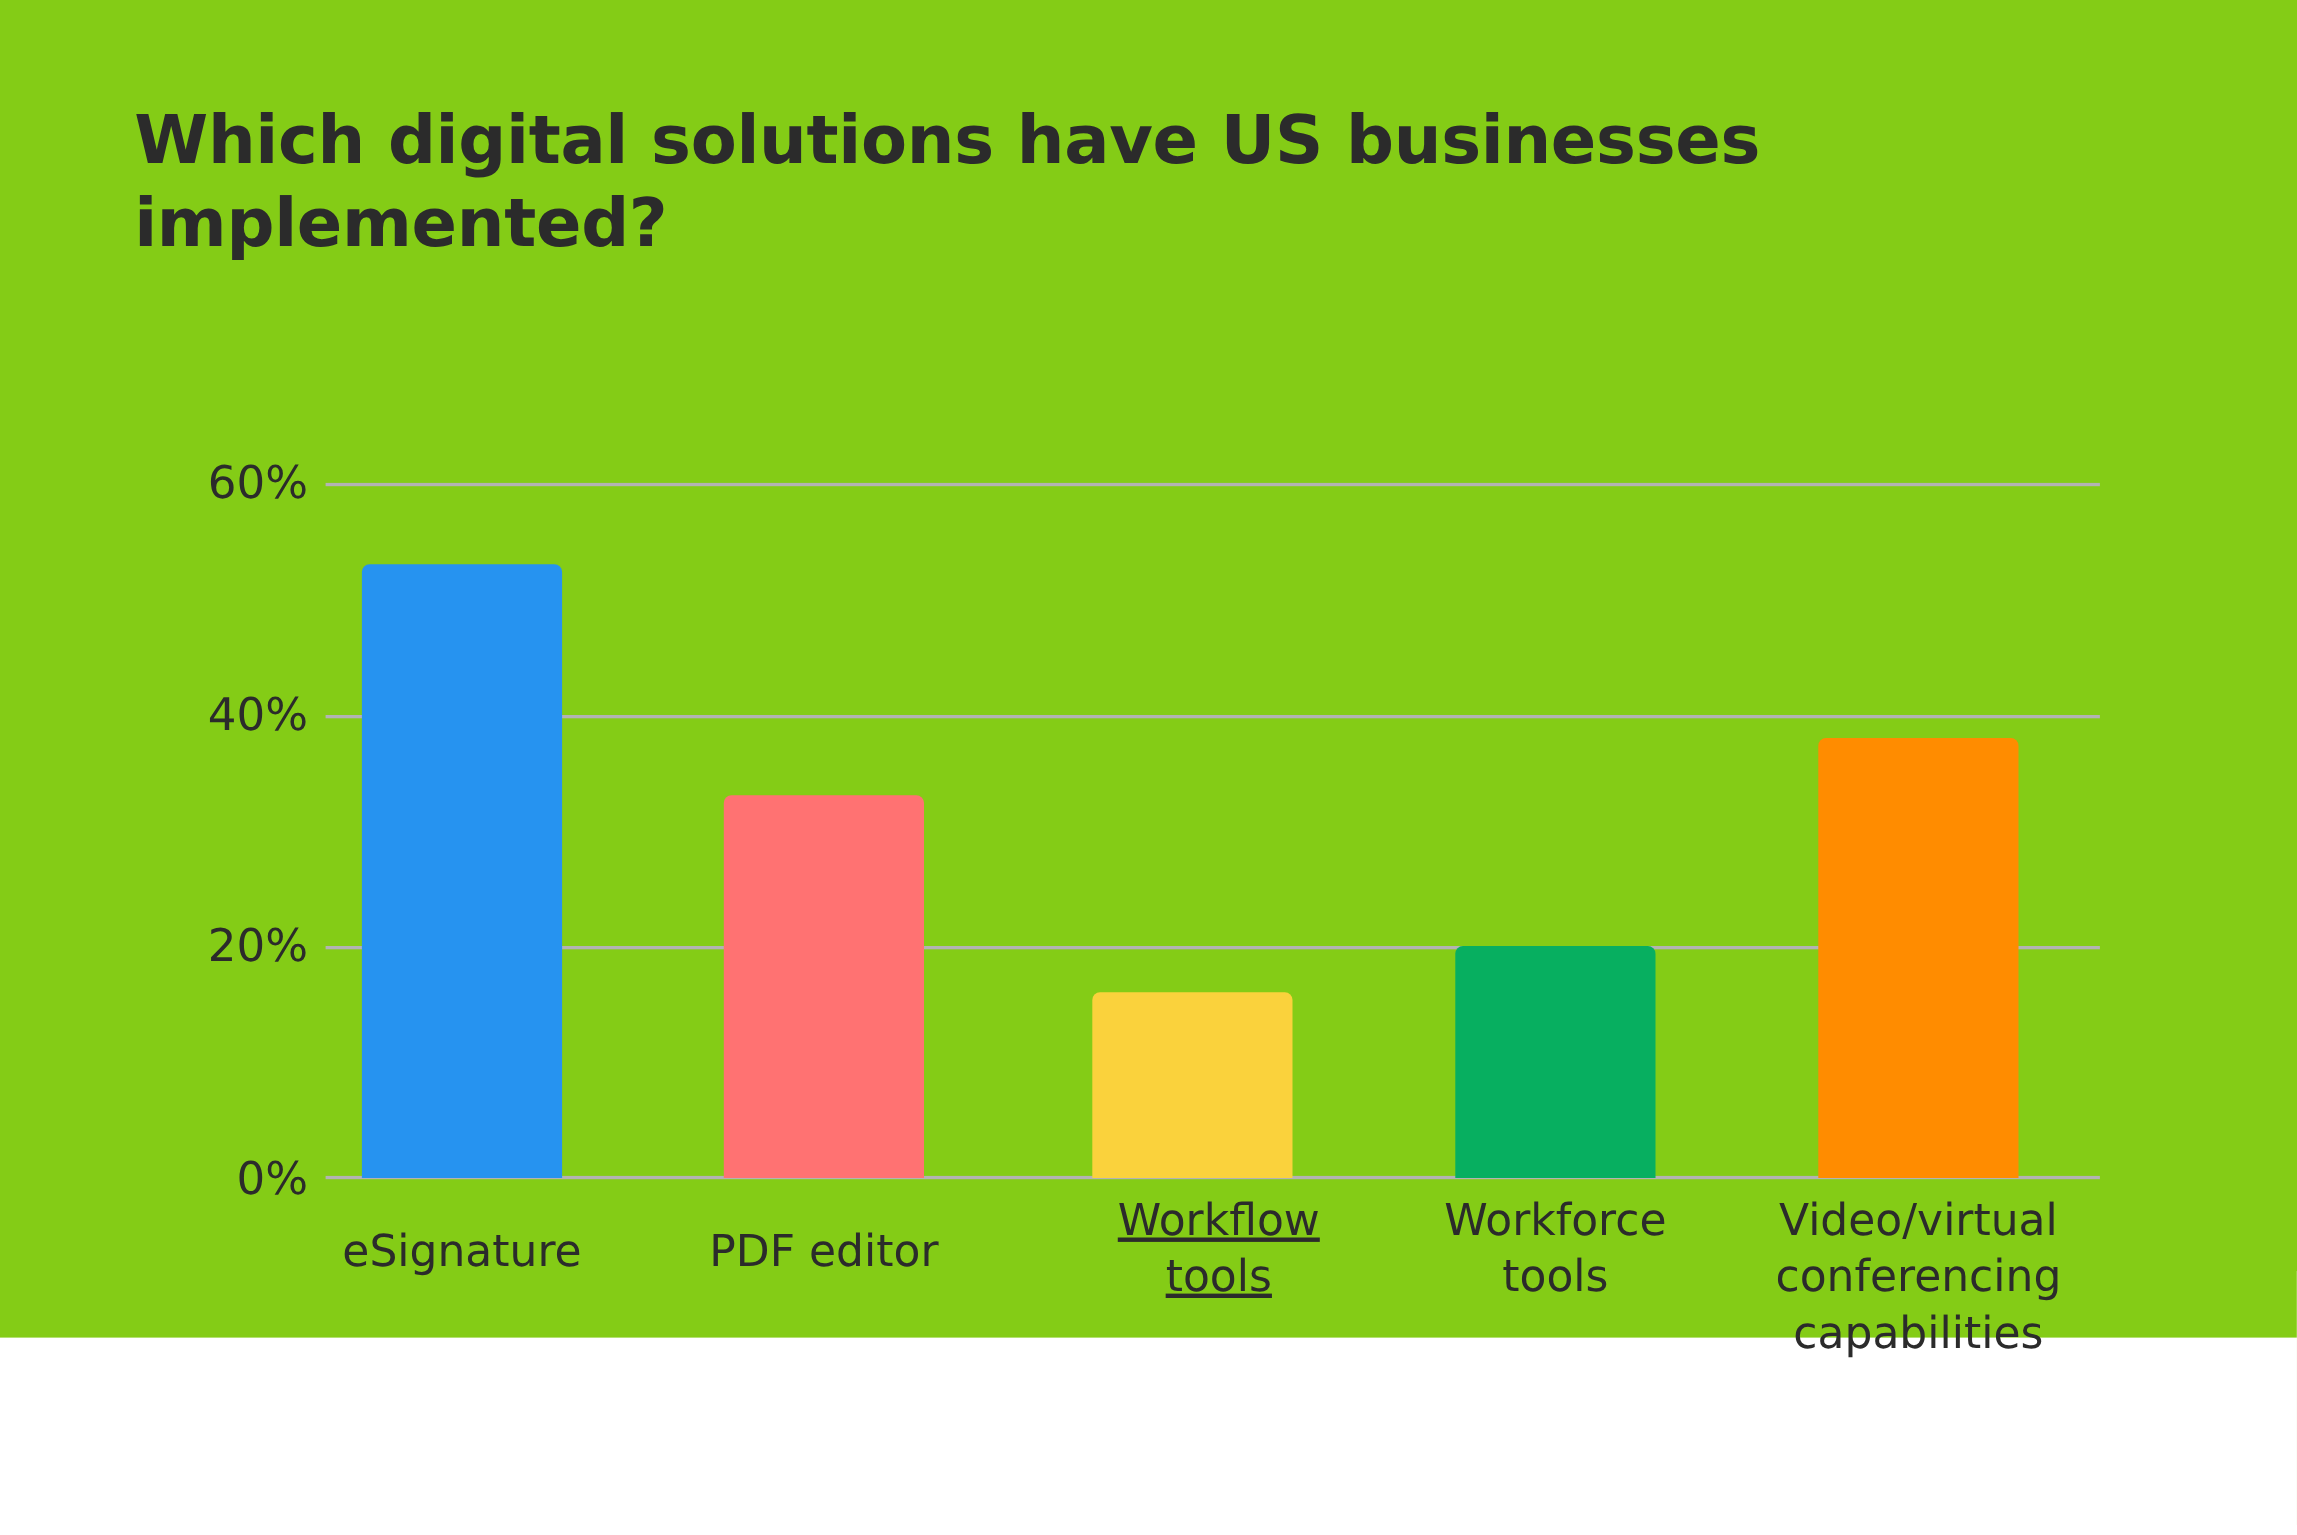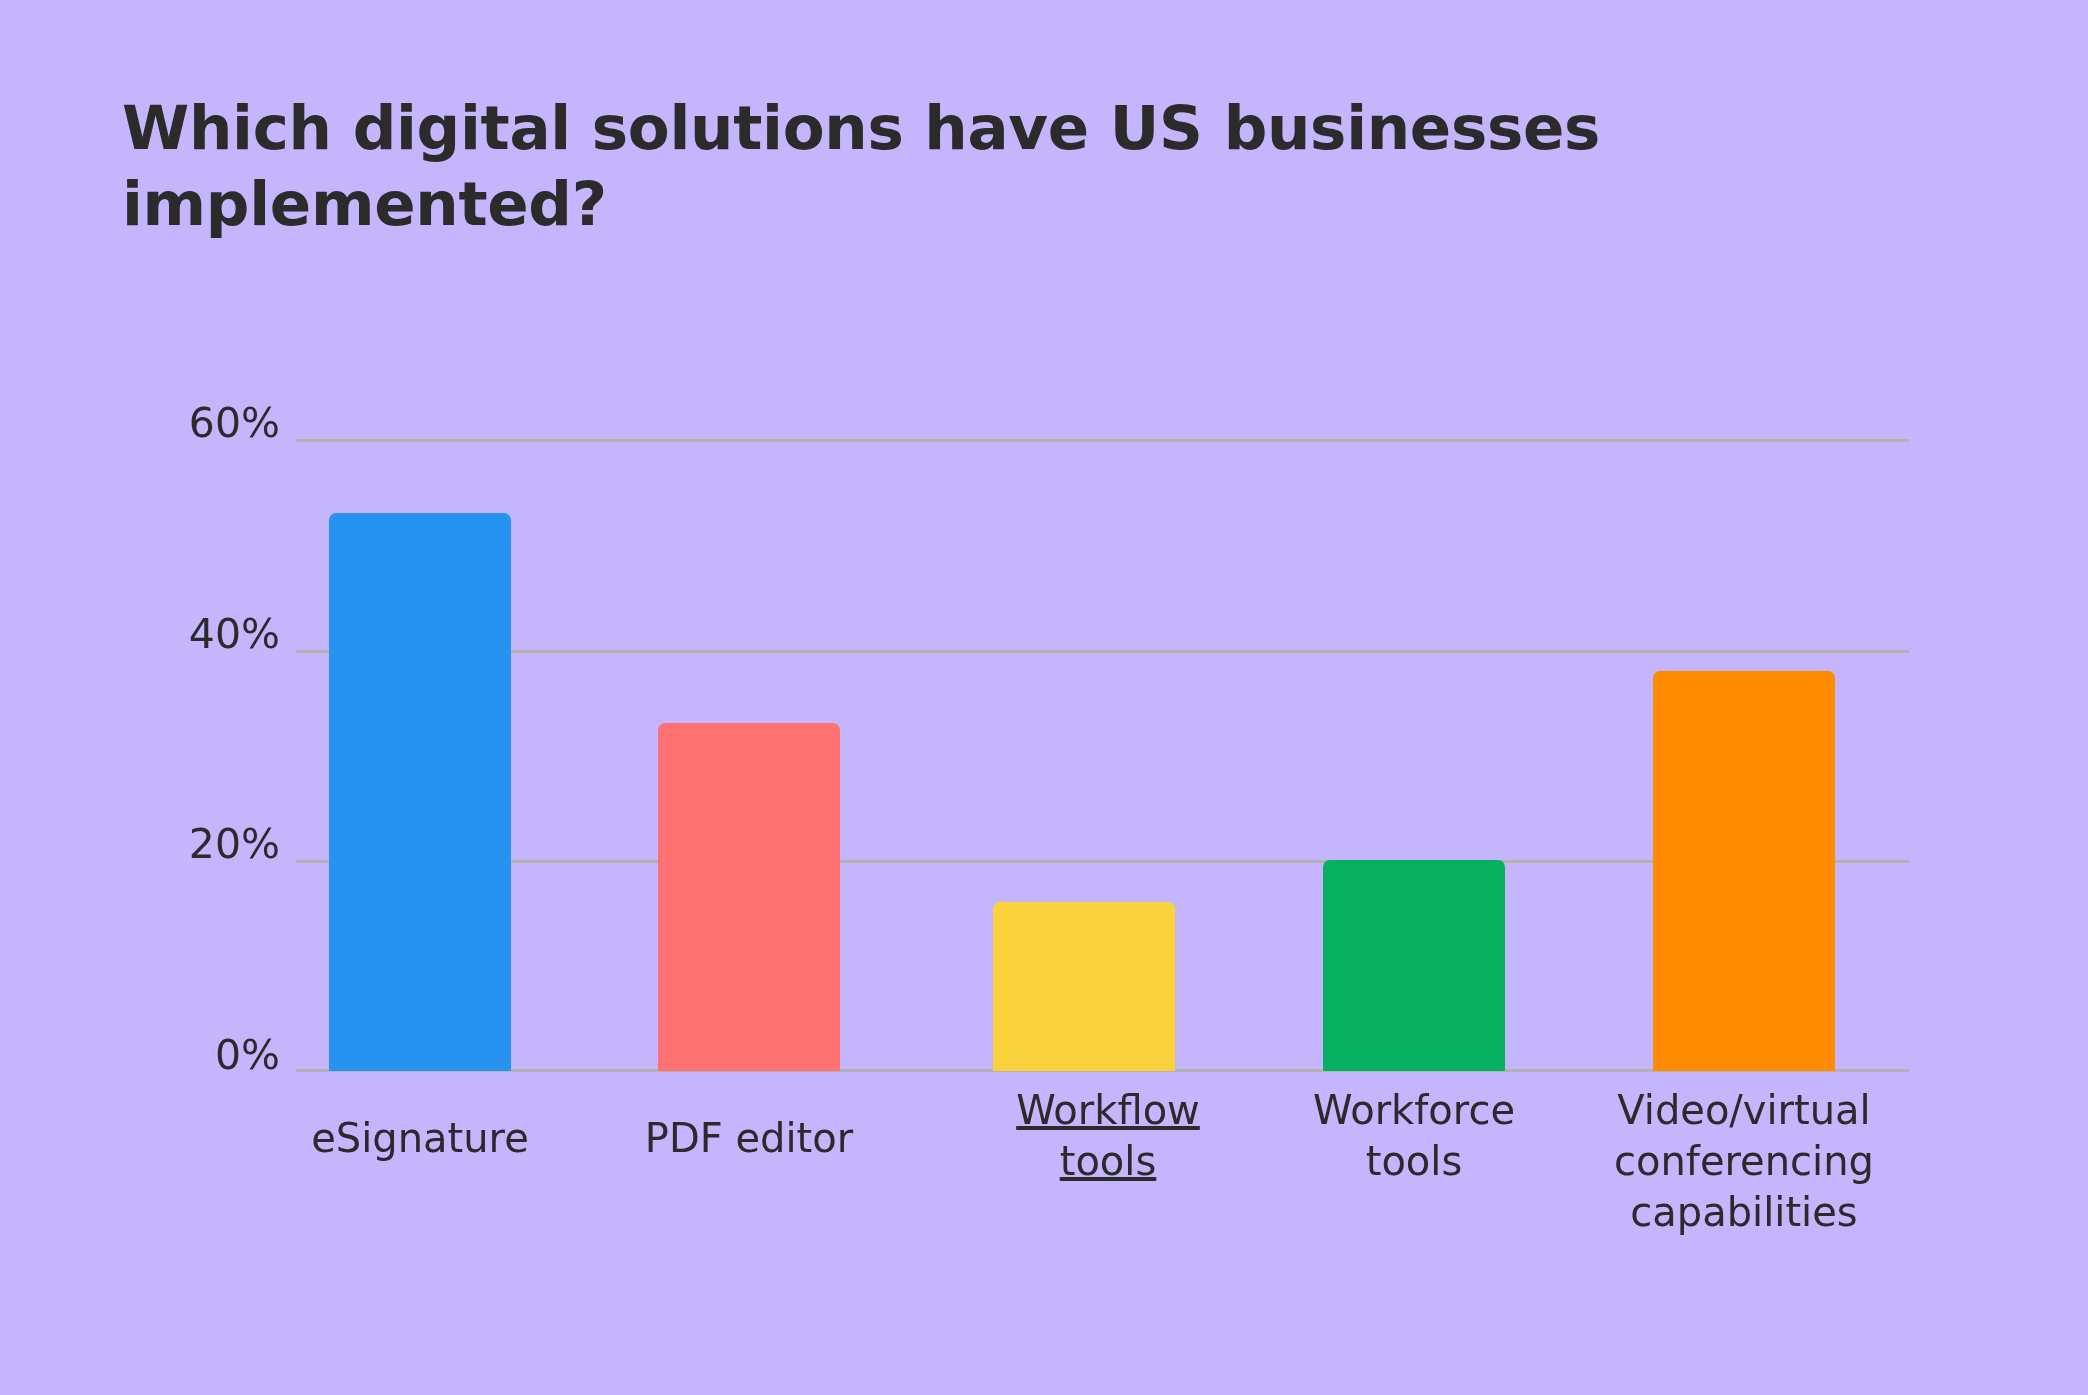--- a/index.html
+++ b/index.html
@@ -10,22 +10,22 @@
   body {
     width: 2088px;
     height: 1395px;
     font-family: "DejaVu Sans", "Liberation Sans", sans-serif;
     overflow: hidden;
   }
 
   #page {
     position: relative;
     width: 2088px;
-    height: 1395px;
-    background: #c4b5fd;
+    height: 1216px;
+    background: #84cc16;
     box-sizing: border-box;
   }
 
   
   #chart-title {
     position: absolute;
     left: 122px;
     top: 90px;
     width: 1640px;
     font-size: 61px;
@@ -49,21 +49,21 @@
     position: absolute;
     left: 0;
     width: 100%;
     height: 3px;
     background: #b3b3b3;
   }
 
   #y-axis-labels {
     position: absolute;
     left: 110px;
-    top: 423px;
+    top: 439px;
     width: 170px;
     height: 632px;
   }
   #y-axis-labels .ytick {
     position: absolute;
     right: 0;
     transform: translateY(-50%);
     font-size: 41px;
     color: #2b2b2b;
     white-space: nowrap;

